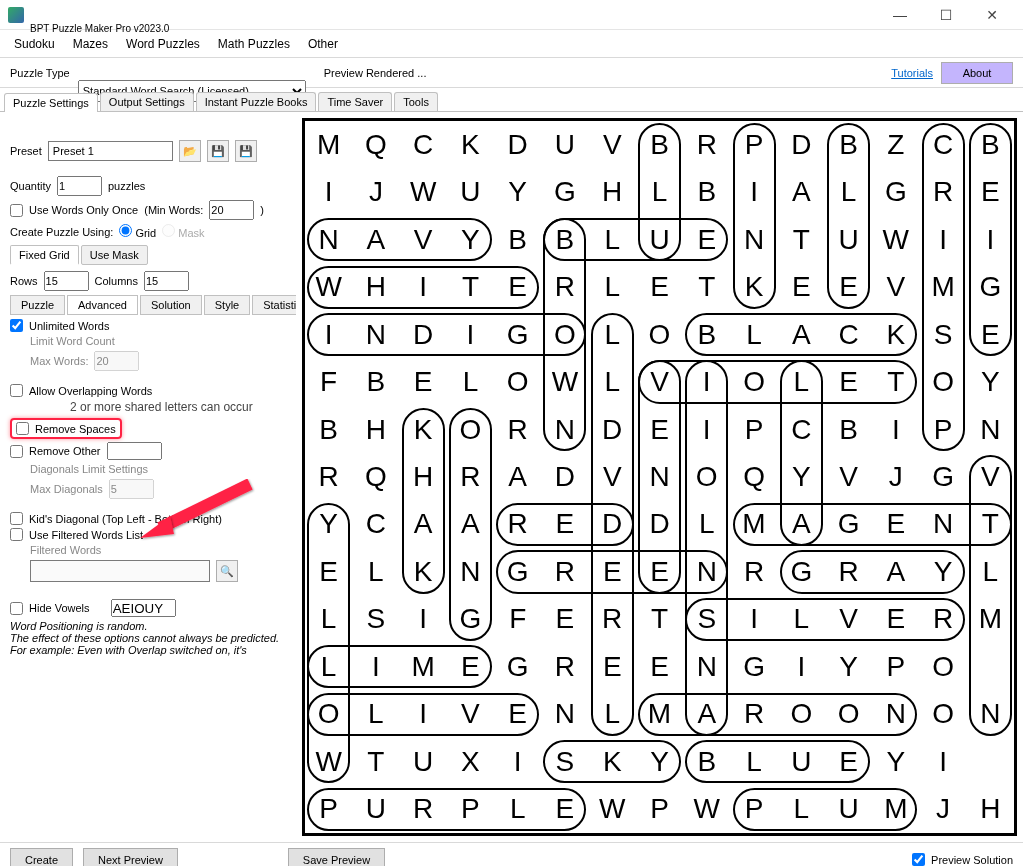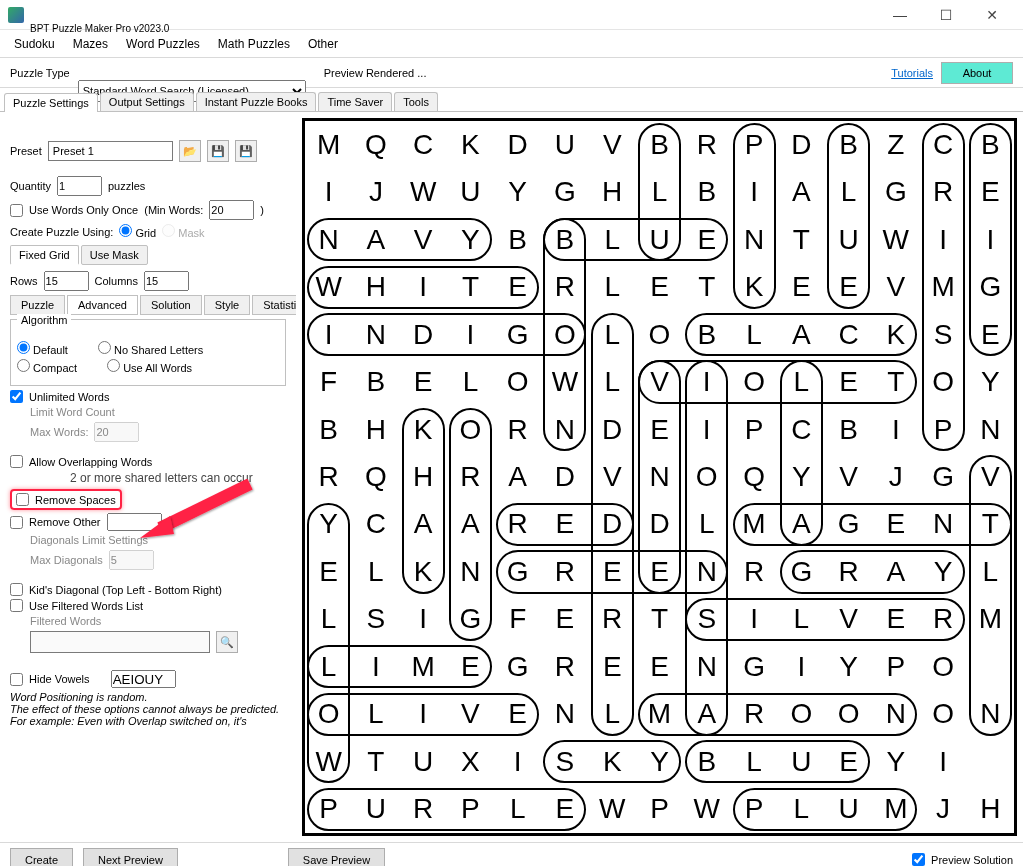--- a/index.html
+++ b/index.html
@@ -10,21 +10,21 @@
 .winbtns { display: flex; gap: 0; }
 .winbtn { width: 46px; height: 30px; display: flex; align-items: center; justify-content: center; background:transparent; border:none; font-size:14px; color:#444;}
 .menubar { height: 28px; display: flex; align-items: center; gap: 18px; padding: 0 14px; border-bottom:1px solid #d9d9d9;}
 .menubar span { font-size: 12px; text-align: center; }
 .toolbar { height: 30px; display:flex; align-items:center; padding:0 10px; gap:8px; border-bottom:1px solid #d9d9d9;}
 .toolbar label{font-size:11px;}
 .toolbar select{width:228px;height:22px;font-size:11px;margin-top:37px;}
 .toolbar .status{margin-left:10px;font-size:11px;}
 .toolbar .spacer{flex:1;}
 .link{color:#0066cc;text-decoration:underline;font-size:11px;cursor:pointer;}
-.aboutbtn{width:72px;height:22px;background:#5eead4;border:1px solid #adadad;font-size:11px;}
+.aboutbtn{width:72px;height:22px;background:#c4b5fd;border:1px solid #adadad;font-size:11px;}
 .tabstrip{height:24px;display:flex;align-items:flex-end;padding:0 4px;gap:0;border-bottom:1px solid #c0c0c0;}
 .tab{padding:3px 8px;font-size:11px;border:1px solid #c0c0c0;border-bottom:none;background:#f0f0f0;margin-right:2px;border-radius:3px 3px 0 0;}
 .tab.active{background:#fff;position:relative;top:1px;}
 .main{display:flex;height:730px;}
 .sidebar{width:296px;padding:24px 10px;overflow:hidden;font-size:11px;}
 .row{display:flex;align-items:center;margin:4px 0;gap:6px;}
 .row label{font-size:11px;}
 input[type=text].tiny{width:125px;height:20px;font-size:11px;border:1px solid #7a7a7a;padding:0 4px;}
 .iconbtn{width:22px;height:22px;display:inline-flex;align-items:center;justify-content:center;background:#f0f0f0;border:1px solid #adadad;cursor:pointer;}
 .spinner{width:45px;height:20px;font-size:11px;}
@@ -128,31 +128,20 @@
       <label>Columns</label>
       <input type="number" class="spinner" value="15" style="">
     </div>
     <div class="subtabs2">
       <div class="subtab2">Puzzle</div>
       <div class="subtab2 active">Advanced</div>
       <div class="subtab2">Solution</div>
       <div class="subtab2">Style</div>
       <div class="subtab2">Statistics</div>
     </div>
-    <div class="groupbox">
-      <div class="legend">Algorithm</div>
-      <div class="radio-row">
-        <label><input type="radio" name="algo" checked="" style=""> <span>Default</span></label>
-        <label><input type="radio" name="algo" style=""> <span>No Shared Letters</span></label>
-      </div>
-      <div class="radio-row">
-        <label><input type="radio" name="algo" style=""> <span>Compact</span></label>
-        <label><input type="radio" name="algo" style=""> <span>Use All Words</span></label>
-      </div>
-    </div>
     <div class="chk">
         <input type="checkbox" checked="" style="">
         <label>Unlimited Words</label>
       </div>
     <div class="indent">Limit Word Count</div>
     <div class="row indent">
         <label>Max Words:</label>
         <input type="number" class="spinner" disabled="" value="20" style="">
       </div>
     <div style="height:6px"></div>

